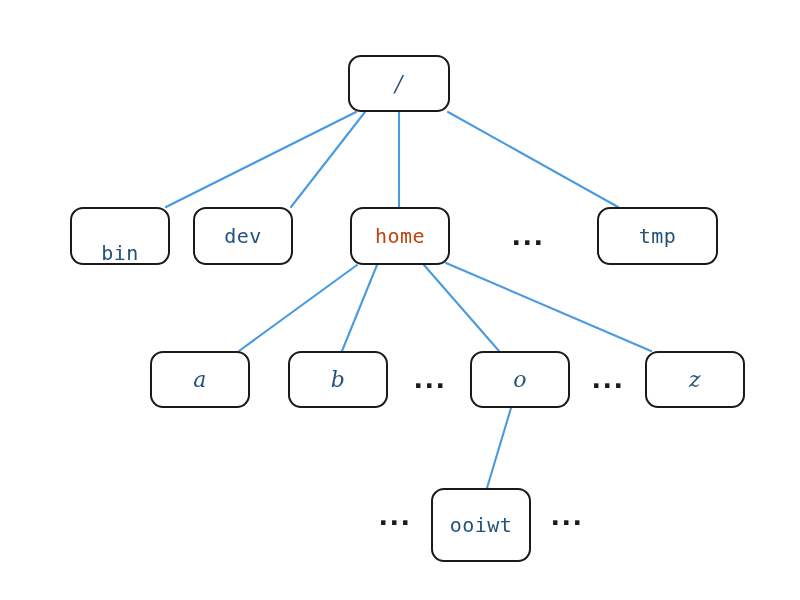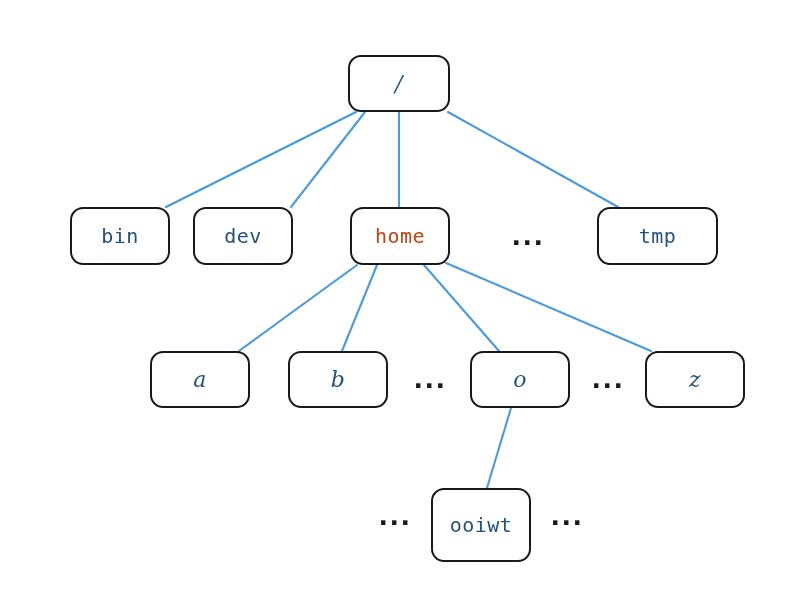--- a/index.html
+++ b/index.html
@@ -82,21 +82,21 @@
       <line x1="357" y1="265" x2="239" y2="351" stroke="#4a9ae0" stroke-width="2.1" stroke-linecap="round"></line>
       <line x1="377" y1="265" x2="342" y2="351" stroke="#4a9ae0" stroke-width="2.1" stroke-linecap="round"></line>
       <line x1="424" y1="265" x2="499" y2="351" stroke="#4a9ae0" stroke-width="2.1" stroke-linecap="round"></line>
       <line x1="446" y1="263" x2="651" y2="351" stroke="#4a9ae0" stroke-width="2.1" stroke-linecap="round"></line>
       <line x1="511" y1="408" x2="487" y2="488" stroke="#4a9ae0" stroke-width="2.1" stroke-linecap="round"></line>
     </svg>
   <div id="node-layer">
       <div class="node italic" style="left: 348px; top: 55px; width: 102px; height: 57px; border-color: rgb(26, 26, 26);">
         <span class="node-label" style="color: rgb(35, 82, 124);">/</span>
       </div>
-      <div class="node" style="left: 70px; top: 207px; width: 100px; height: 58px; border-color: rgb(26, 26, 26);">
+      <div class="node" style="left: 70px; top: 207px; width: 100px; height: 58px; border-color: rgb(26, 26, 26); align-items: flex-end;">
         <span class="node-label" style="color: rgb(35, 82, 124);">bin</span>
       </div>
       <div class="node" style="left: 193px; top: 207px; width: 100px; height: 58px; border-color: rgb(26, 26, 26);">
         <span class="node-label" style="color: rgb(35, 82, 124);">dev</span>
       </div>
       <div class="node" style="left: 350px; top: 207px; width: 100px; height: 58px; border-color: rgb(26, 26, 26);">
         <span class="node-label" style="color: #c2410c;">home</span>
       </div>
       <div class="node" style="left: 597px; top: 207px; width: 121px; height: 58px; border-color: rgb(26, 26, 26);">
         <span class="node-label" style="color: rgb(35, 82, 124);">tmp</span>

